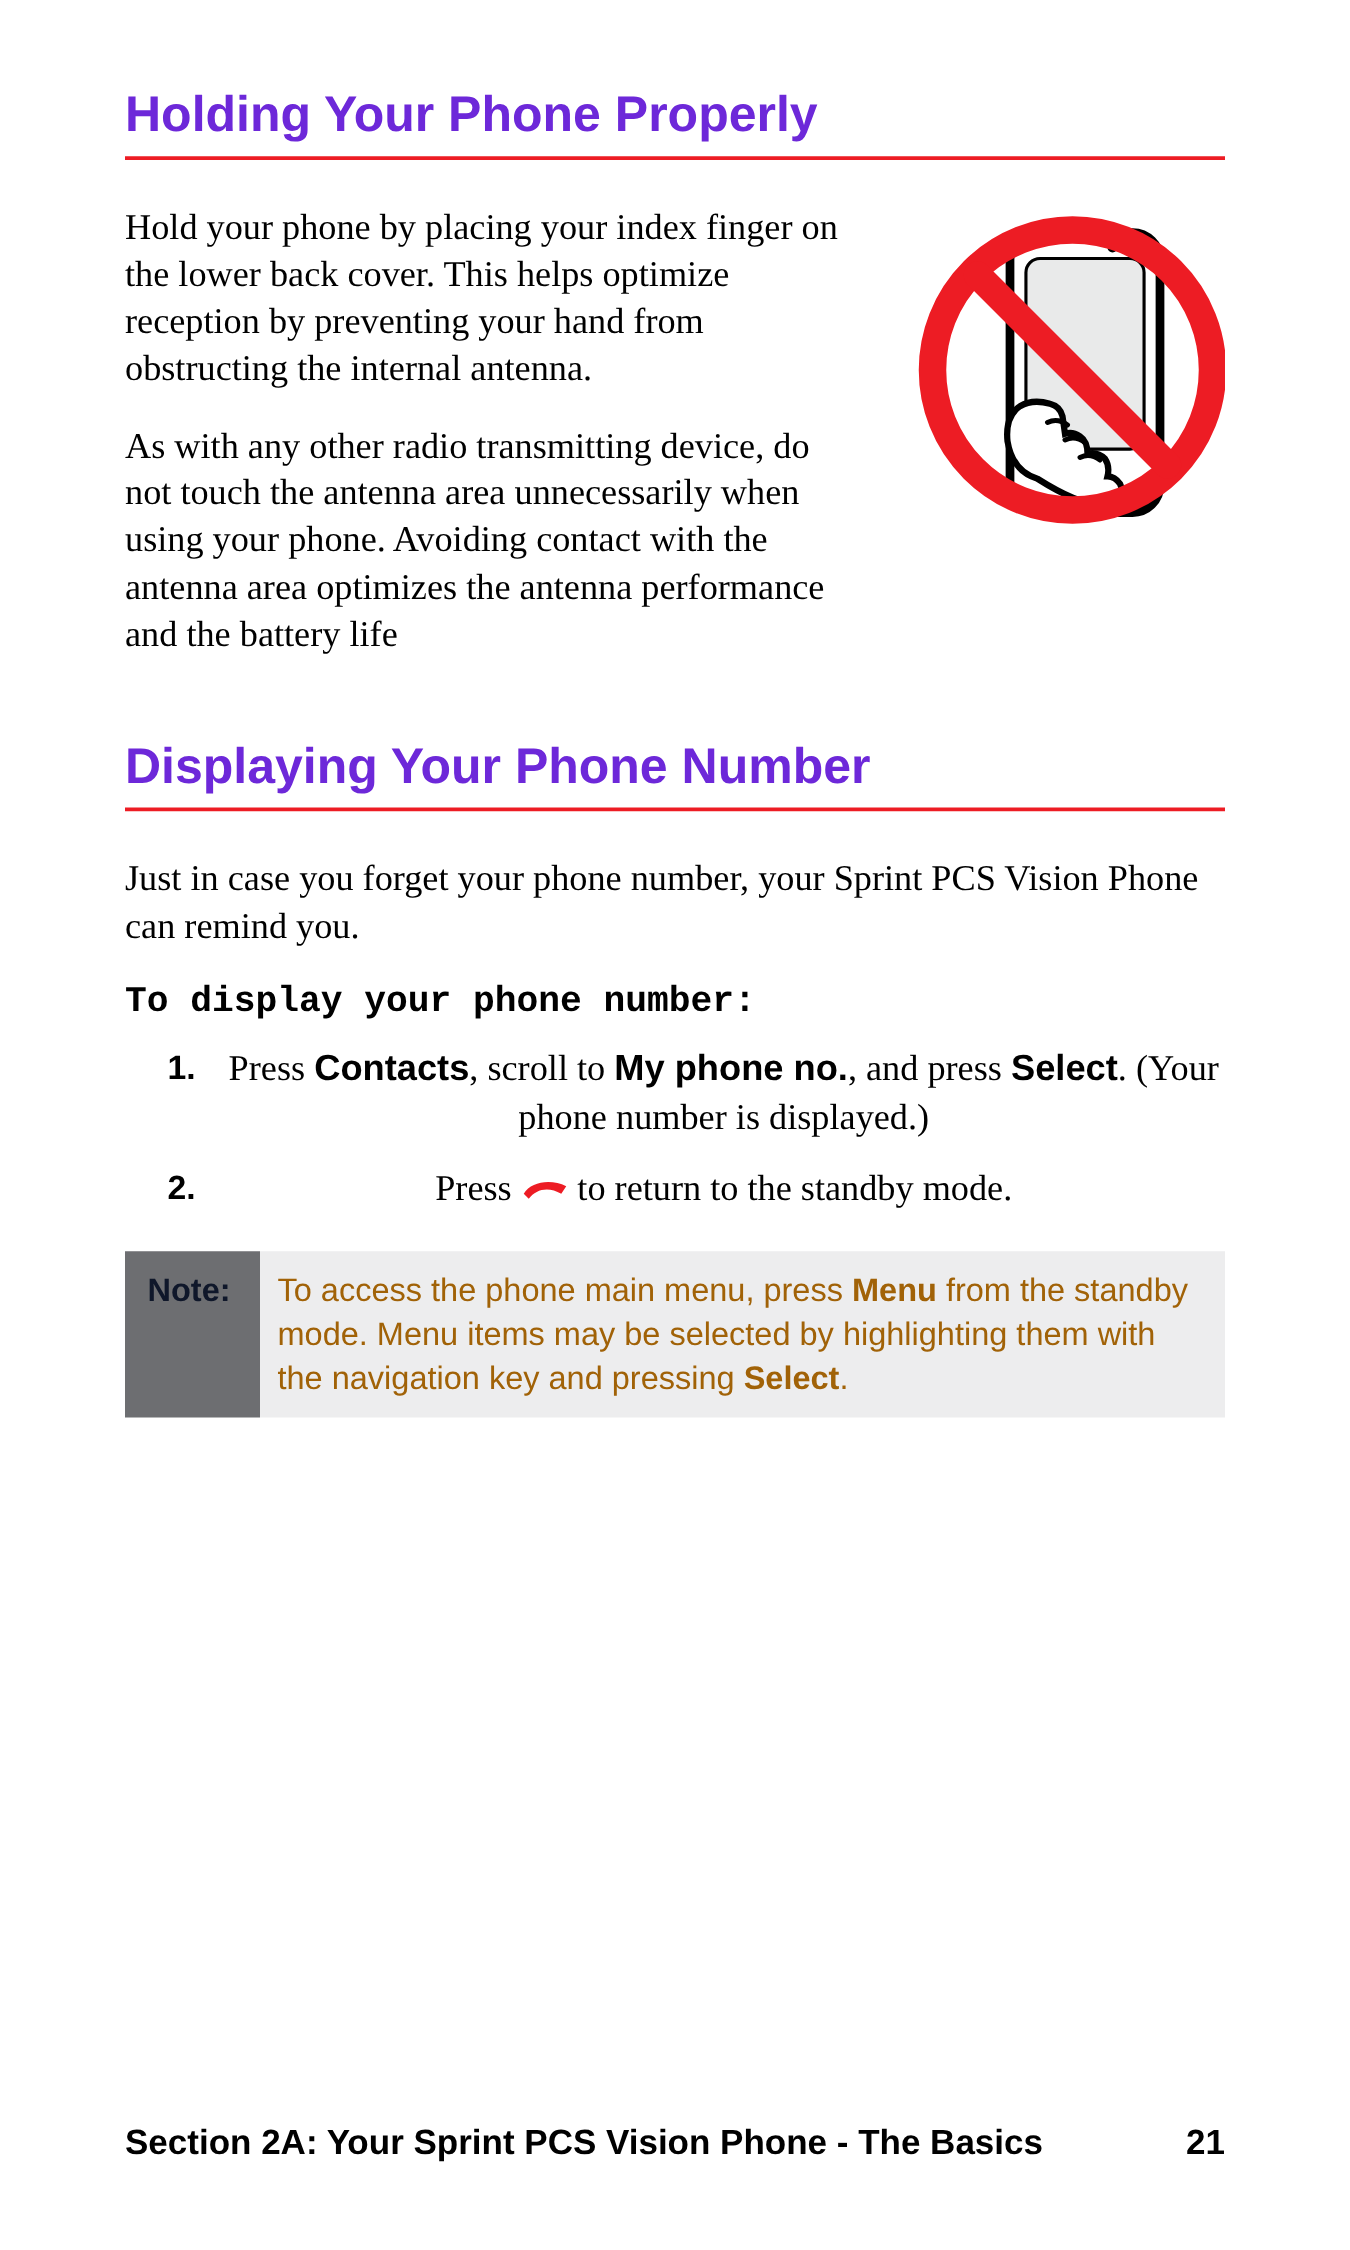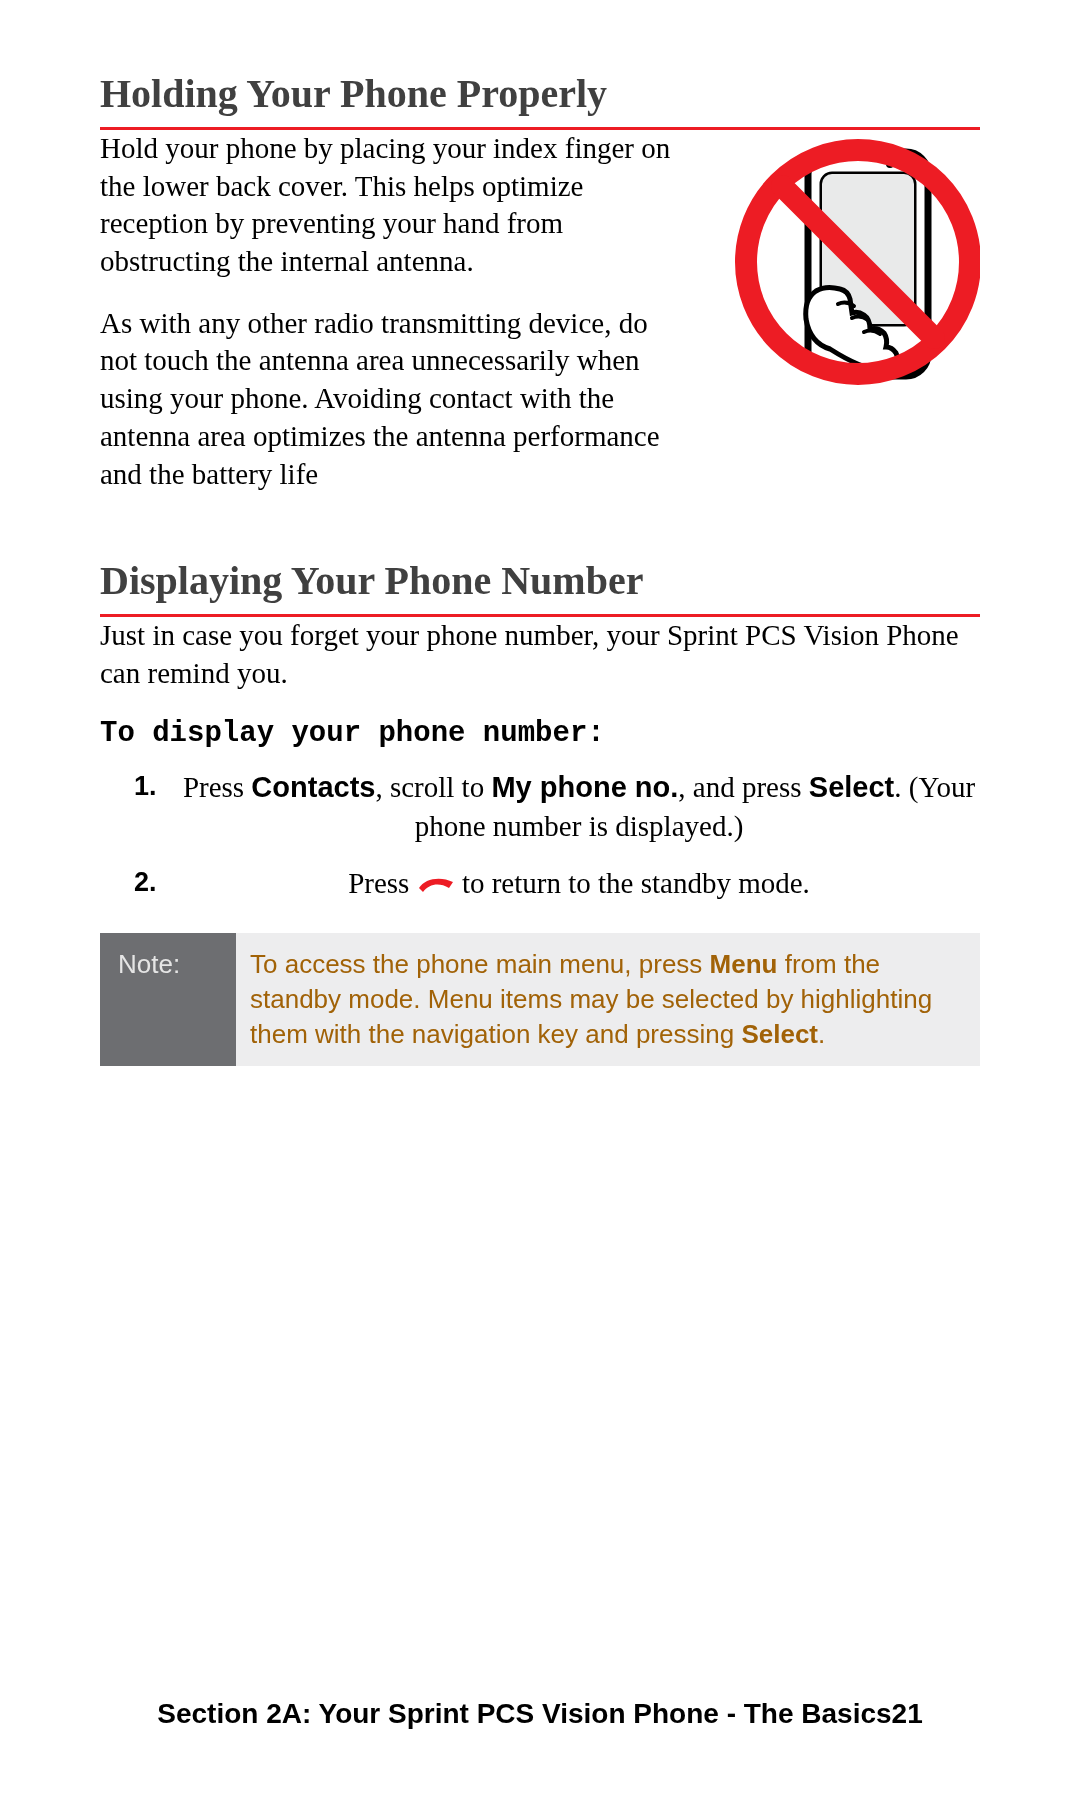--- a/index.html
+++ b/index.html
@@ -4,26 +4,27 @@
 <style>
   * { box-sizing: border-box; margin: 0; padding: 0; }
   html, body { width: 1080px; height: 1800px; background: #fff; }
   body {
     font-family: Georgia, 'Times New Roman', serif;
     color: #000;
     position: relative;
     padding: 60px 100px 0 100px;
   }
   .heading {
-    font-family: Liberation Serif, serif;
+    font-family: Liberation Sans, sans-serif;
     font-weight: 700;
     font-size: 40px;
-    color: #404040;
+    color: #6d28d9;
     padding-bottom: 10px;
     border-bottom: 3px solid #ed1c24;
+    margin-bottom: 36px;
     margin-top: 10px;
   }
   .section1 { overflow: hidden; margin-bottom: 40px; }
   .section1 .textcol { width: 590px; float: left; }
   .section1 .imgcol { width: 250px; float: right; padding-top: 4px; }
   p.body {
     font-size: 29px;
     line-height: 1.30;
     margin-bottom: 24px;
   }
@@ -64,38 +65,38 @@
   }
   .notebox {
     display: flex;
     font-family: 'Helvetica Neue', Helvetica, Arial, sans-serif;
     font-size: 26px;
     line-height: 1.35;
     margin-top: 10px;
   }
   .notebox .label {
     background: #6d6e71;
-    color: #e5e5e5;
-    font-weight: 400;
+    color: #0f172a;
+    font-weight: 700;
     padding: 14px 16px 14px 18px;
-    width: 136px;
+    width: 108px;
     flex: 0 0 auto;
   }
   .notebox .content {
     background: #ededee;
     color: #a16207;
     padding: 14px 20px 14px 14px;
     flex: 1 1 auto;
   }
   .footer {
     position: absolute;
     left: 100px; right: 100px;
     bottom: 70px;
     display: flex;
-    justify-content: center;
+    justify-content: space-between;
     font-family: 'Helvetica Neue', Helvetica, Arial, sans-serif;
     font-weight: 700;
     font-size: 28px;
     margin-top: 44px;
   }
 </style>
 </head>
 <body>
 
 <h2 class="heading">Holding Your Phone Properly</h2>

